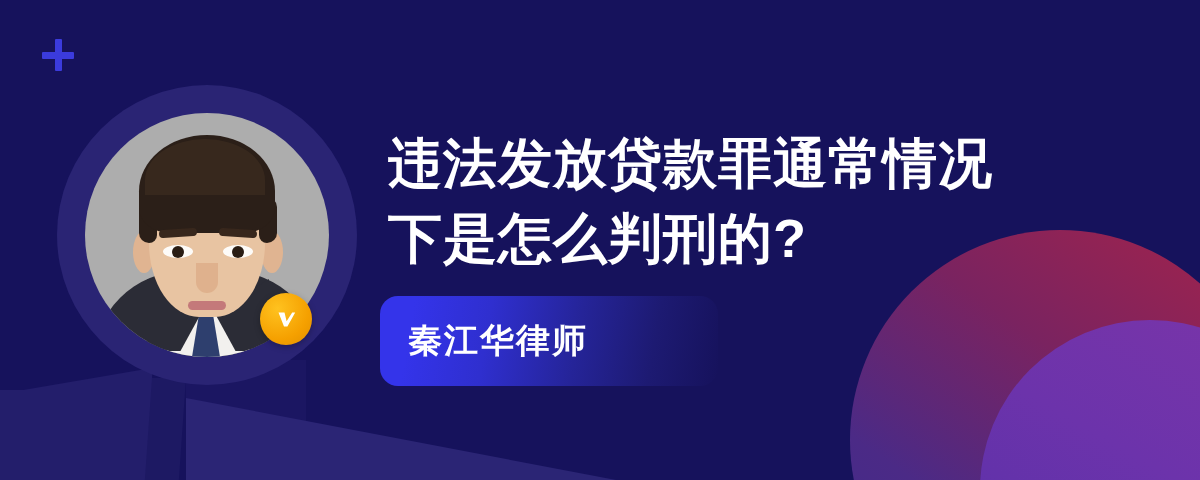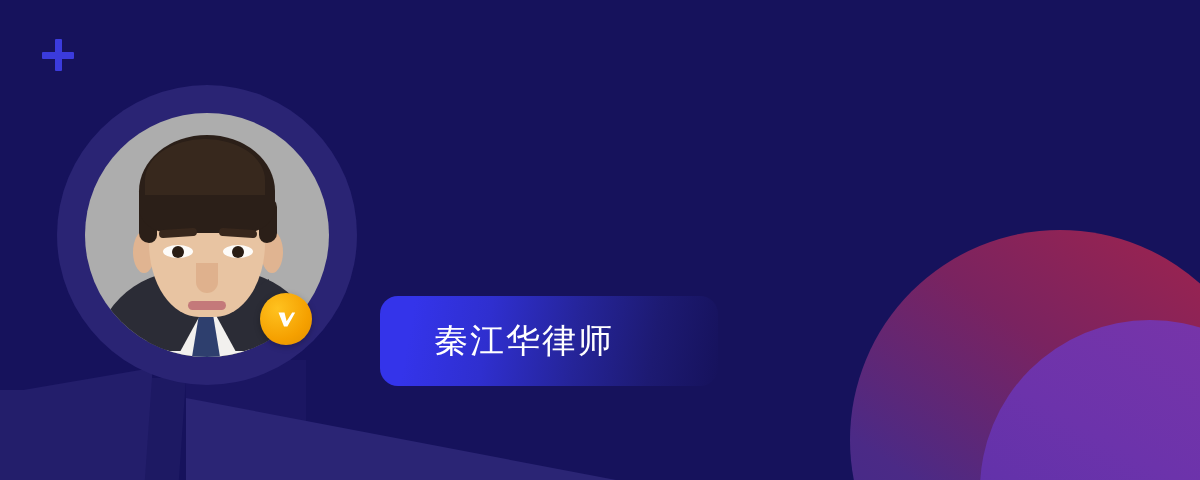--- a/index.html
+++ b/index.html
@@ -310,23 +310,23 @@
     width: 338px;
     height: 90px;
     border-radius: 18px;
     background: linear-gradient(100deg, #3434ea 0%, #3434ea 10%, #2f2fcf 32%, #252498 58%, #1d1a72 80%, rgba(22,18,92,0) 100%);
     display: flex;
     align-items: center;
   }
   .name-pill span {
     color: #ffffff;
     font-size: 34px;
-    font-weight: normal;
+    font-weight: bold;
     letter-spacing: 2px;
-    padding-left: 54px;
+    padding-left: 28px;
   }
 </style>
 </head>
 <body>
 
 <div class="banner">
 
   <div class="bg-deco">
     <div class="blob-crimson"></div>
     <div class="blob-purple"></div>
@@ -372,18 +372,22 @@
         <div class="p-mouth"></div>
       </div>
     </div>
     <div class="badge-verified">
       <svg width="30" height="30" viewBox="0 0 30 30" aria-hidden="true">
         <path d="M7.5 8.5 L13.5 8.5 L15.6 17.2 L21.2 8.5 L24.2 8.5 L16.4 22.6 L13.0 22.6 Z" fill="#ffffff"></path>
       </svg>
     </div>
   </div>
 
+  <div class="content">
+    <h1 class="headline">违法发放贷款罪通常情况
+下是怎么判刑的?</h1>
+  </div>
 
   <div class="name-pill">
     <span>秦江华律师</span>
   </div>
 
 </div>
 
 </body></html>

